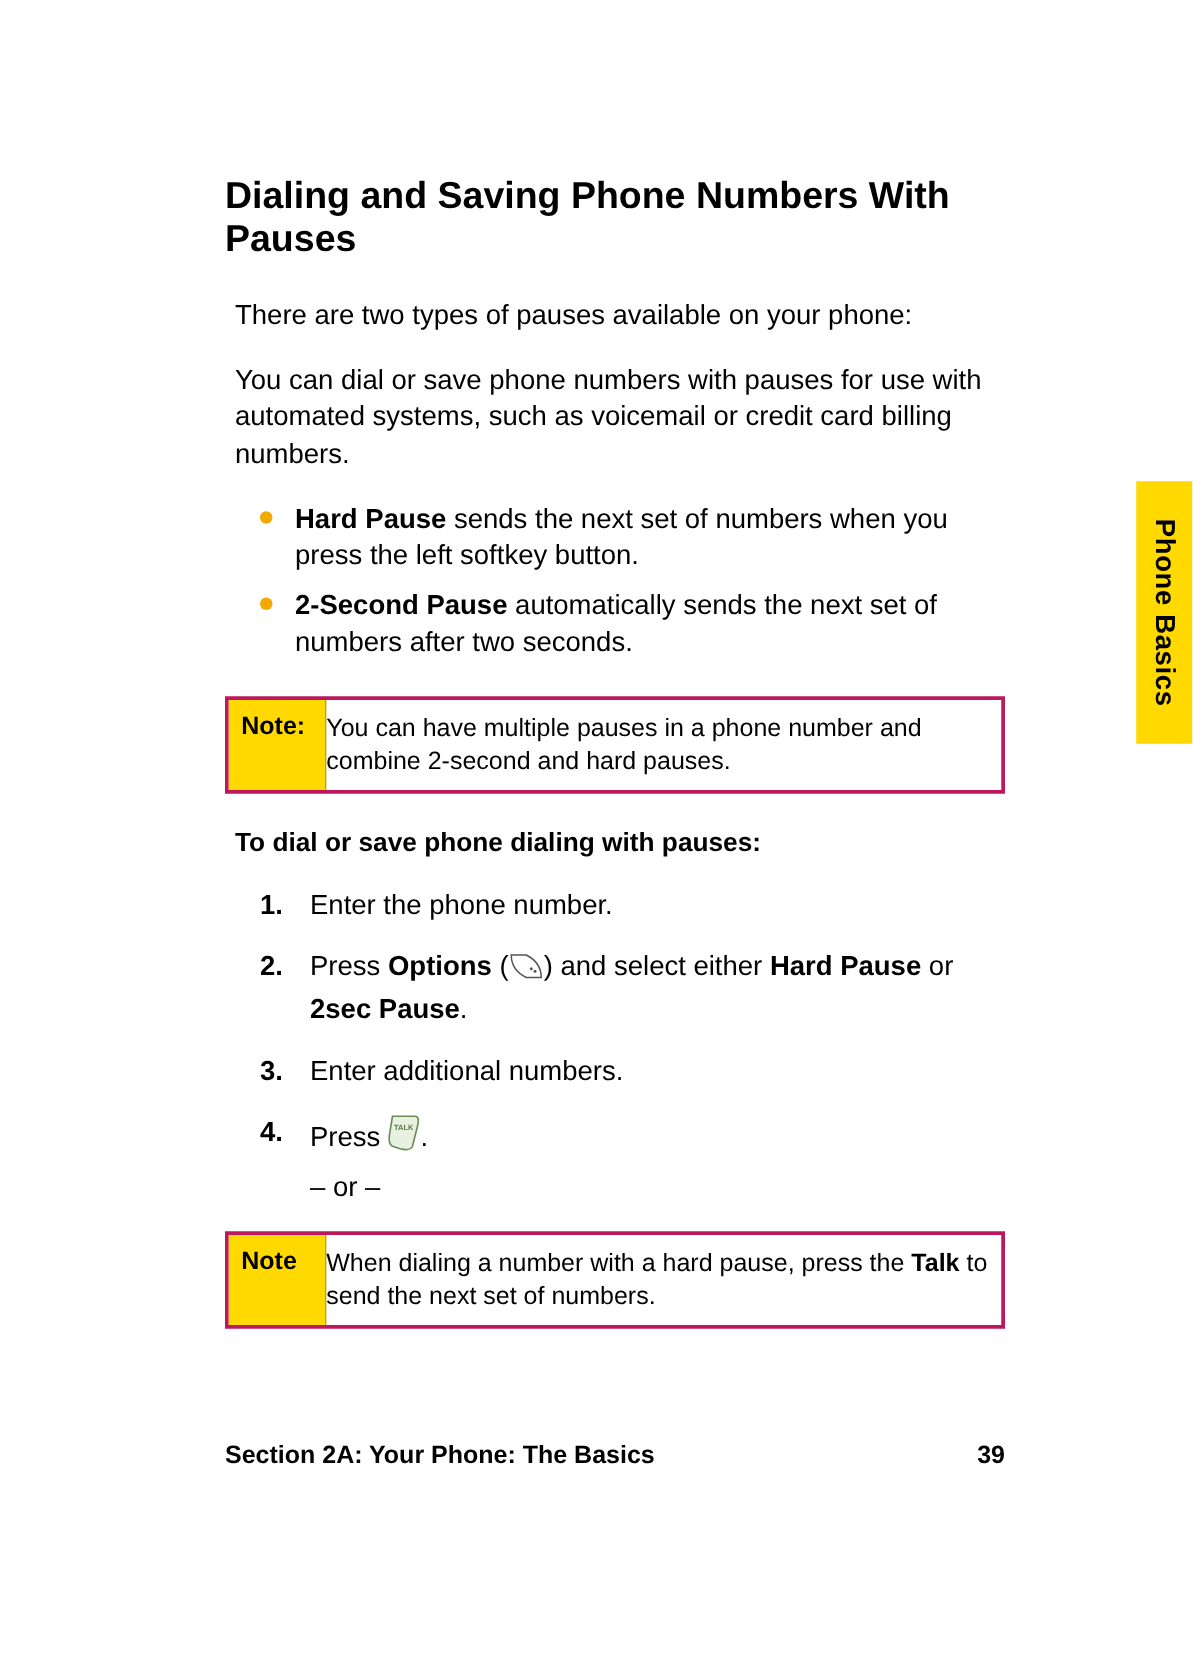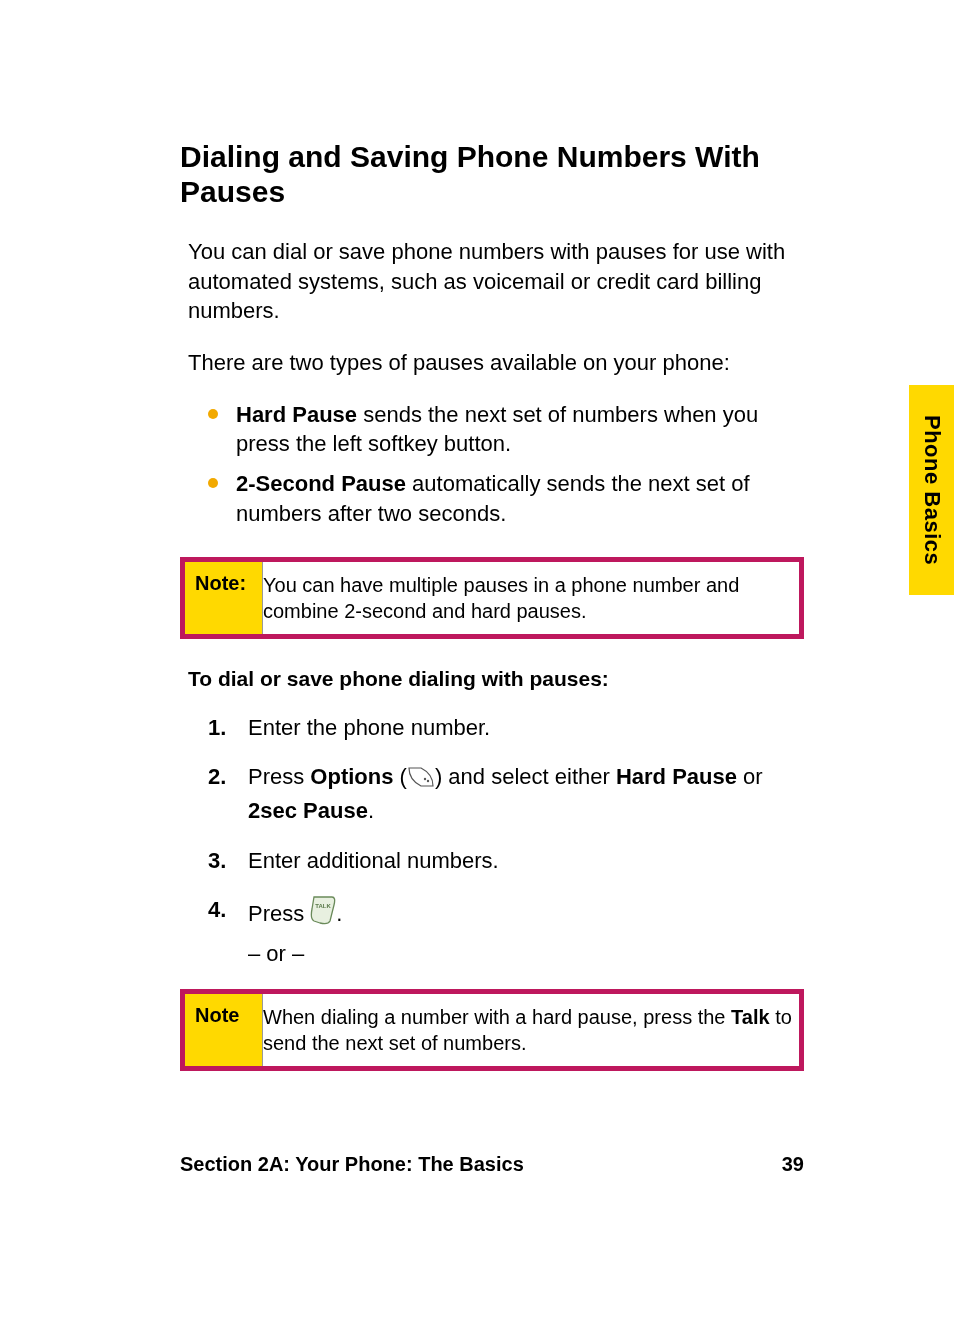--- a/index.html
+++ b/index.html
@@ -57,21 +57,21 @@
     position: absolute;
     left: 0;
     top: 9px;
     width: 10px;
     height: 10px;
     border-radius: 50%;
     background: #f2a900;
   }
   .bold { font-weight: 700; }
   .note-box {
-    border: 5px solid #be185d;
+    border: 3px solid #be185d;
     margin: 0 0 28px 0;
     display: flex;
     width: 100%;
   }
   .note-label {
     background: #ffd900;
     font-weight: 700;
     font-size: 20px;
     padding: 10px 10px;
     width: 78px;
@@ -132,22 +132,22 @@
 <body>
 
 <div class="page">
 
   <div class="side-tab">
     <span>Phone Basics</span>
   </div>
 
   <h1>Dialing and Saving Phone Numbers With Pauses</h1>
 
+  <p class="body-text">There are two types of pauses available on your phone:</p>
   <p class="body-text">You can dial or save phone numbers with pauses for use with automated systems, such as voicemail or credit card billing numbers.</p>
-  <p class="body-text">There are two types of pauses available on your phone:</p>
 
   <ul class="bullets">
     <li>
       <span class="bold">Hard Pause</span><span> sends the next set of numbers when you press the left softkey button.</span>
     </li>
     <li>
       <span class="bold">2-Second Pause</span><span> automatically sends the next set of numbers after two seconds.</span>
     </li>
   </ul>
 

